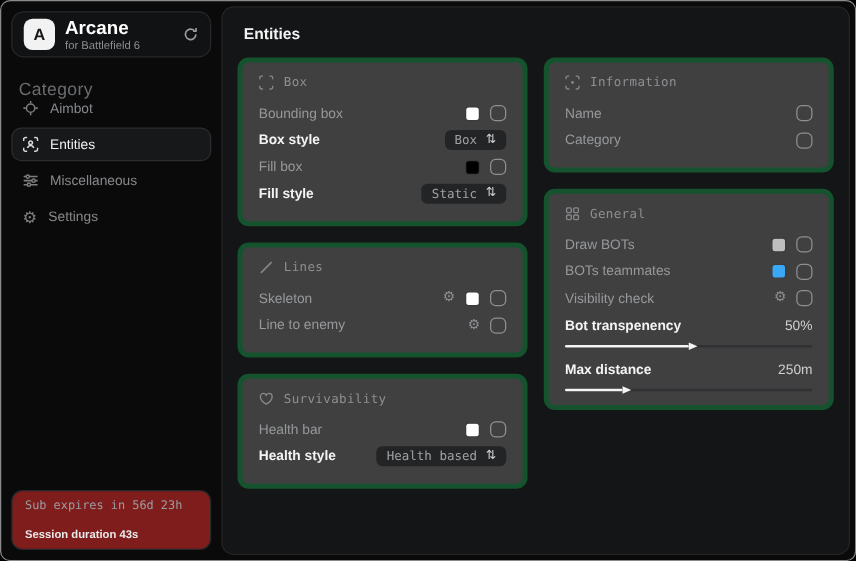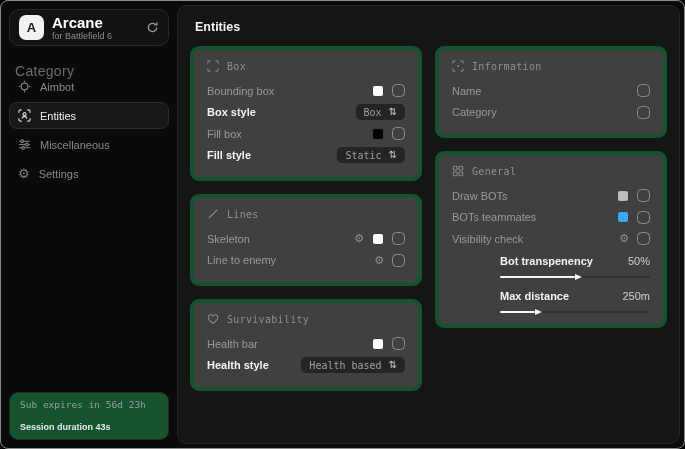--- a/index.html
+++ b/index.html
@@ -31,21 +31,21 @@
   .nav-item {
     display:flex; align-items:center; gap:9px; height:27px;
     padding:0 8px; margin-bottom:2px; border-radius:8px;
     color:#87898c; font-size:11px; border:1px solid transparent; cursor:default;
   }
   .nav-item .nicon { display:flex; color:#7c7e81; }
   .nav-item.active { background:#17181a; border-color:#2c2d30; color:#f2f2f2; }
   .nav-item.active .nicon { color:#d8d8d8; }
   .sub-card {
     position:absolute; left:8px; right:8px; bottom:8px;
-    border:1px solid #27282b; border-radius:9px; background:#14532d;
+    border:1px solid #27282b; border-radius:9px; background:#7f1d1d;
     padding:6px 10px 7px;
   }
   .sub-line1 { font-family:"DejaVu Sans Mono", monospace; color:#9a9c9f; font-size:9.5px; }
   .sub-line2 { color:#e9e9e9; font-size:9px; font-weight:bold; margin-top:12px; }
   
   .panel {
     position:absolute; left:176px; top:4px; right:4px; bottom:4px;
     background:#141517; border:1px solid #242527; border-radius:10px;
   }
   .panel-title { margin:14px 0 0 17px; color:#f4f4f4; font-size:12.5px; font-weight:bold; }
@@ -69,21 +69,21 @@
     width:13px; height:13px; border-radius:4.5px; border:1.5px solid #8d8f92;
     background:transparent; flex:0 0 auto; cursor:pointer;
   }
   .gear-mini { color:#8d8f92; font-size:11px; line-height:1; cursor:pointer; }
   .pill {
     display:flex; align-items:center; gap:7px; background:#232426;
     border-radius:5px; padding:2.5px 8px; cursor:pointer;
   }
   .pill-text { color:#9fa1a4; font-family:"DejaVu Sans Mono", monospace; font-size:10px; }
   .pill-icon { color:#cfcfcf; font-size:10px; line-height:1; }
-  .slider-group { margin-top:2px; margin-bottom:9px;margin-left:48px; }
+  .slider-group { margin-top:2px; margin-bottom:9px; }
   .slider-head { display:flex; justify-content:space-between; align-items:center; height:18px; }
   .slider-value { color:#cfd0d2; font-size:11px; }
   .track { position:relative; height:2px; background:#303134; border-radius:2px; margin-top:6px; }
   .fill { position:absolute; left:0; top:0; height:2px; background:#f5f5f5; border-radius:2px; }
   .thumb {
     position:absolute; top:50%; transform:translateY(-50%); right:-7px;
     width:0; height:0; border-top:3.5px solid transparent; border-bottom:3.5px solid transparent;
     border-left:7px solid #f5f5f5;
   }
   svg { display:block; }

